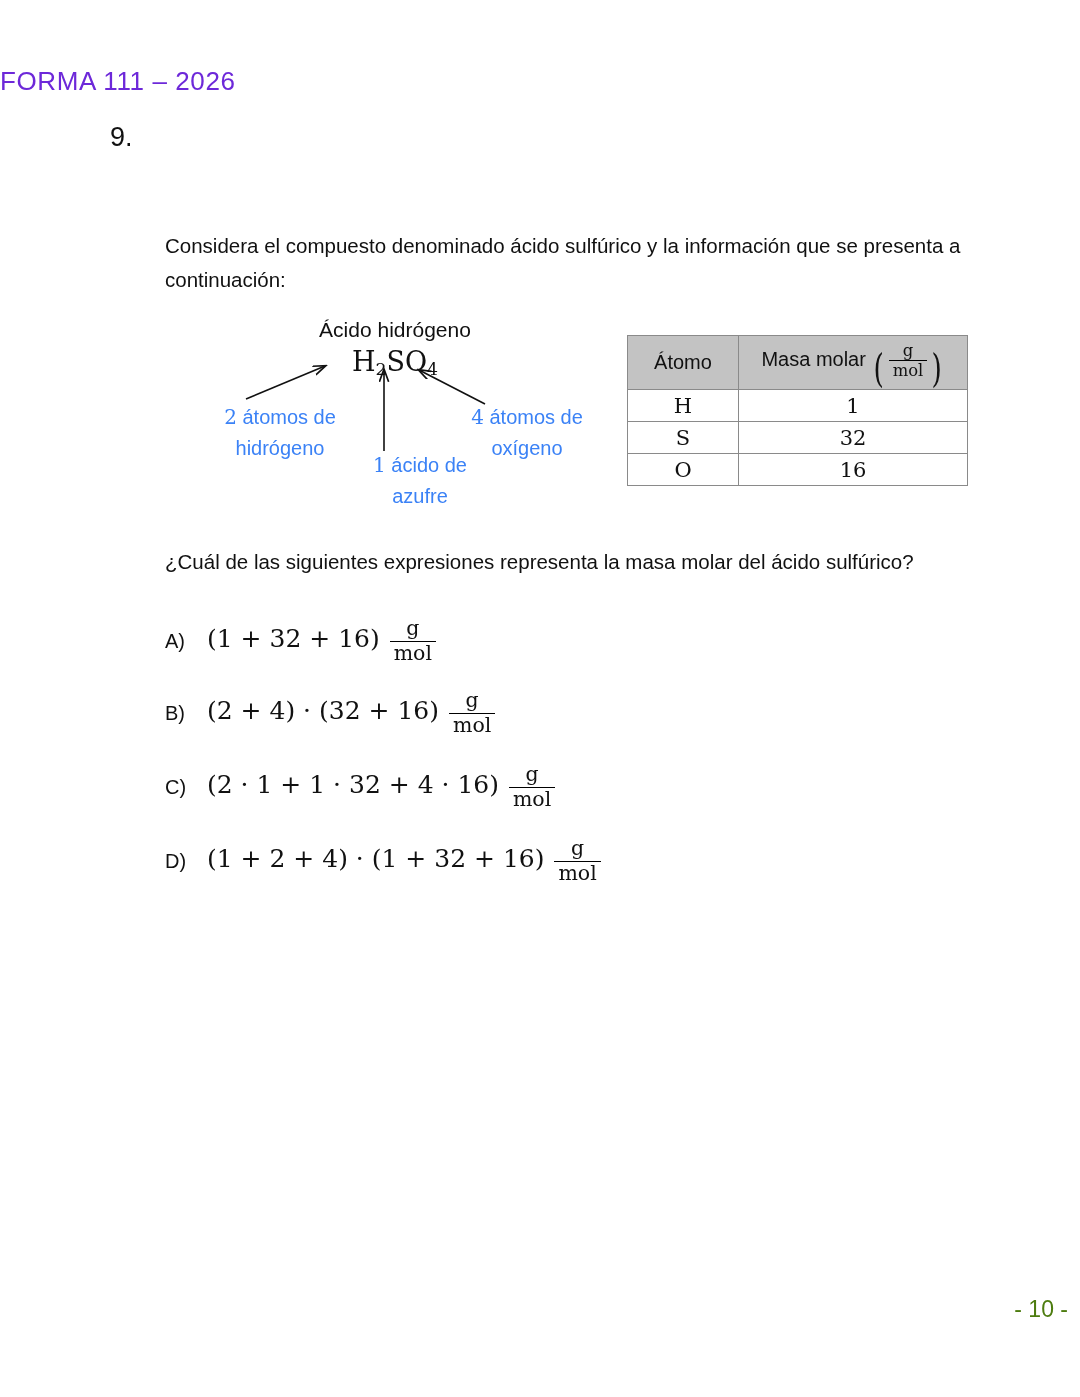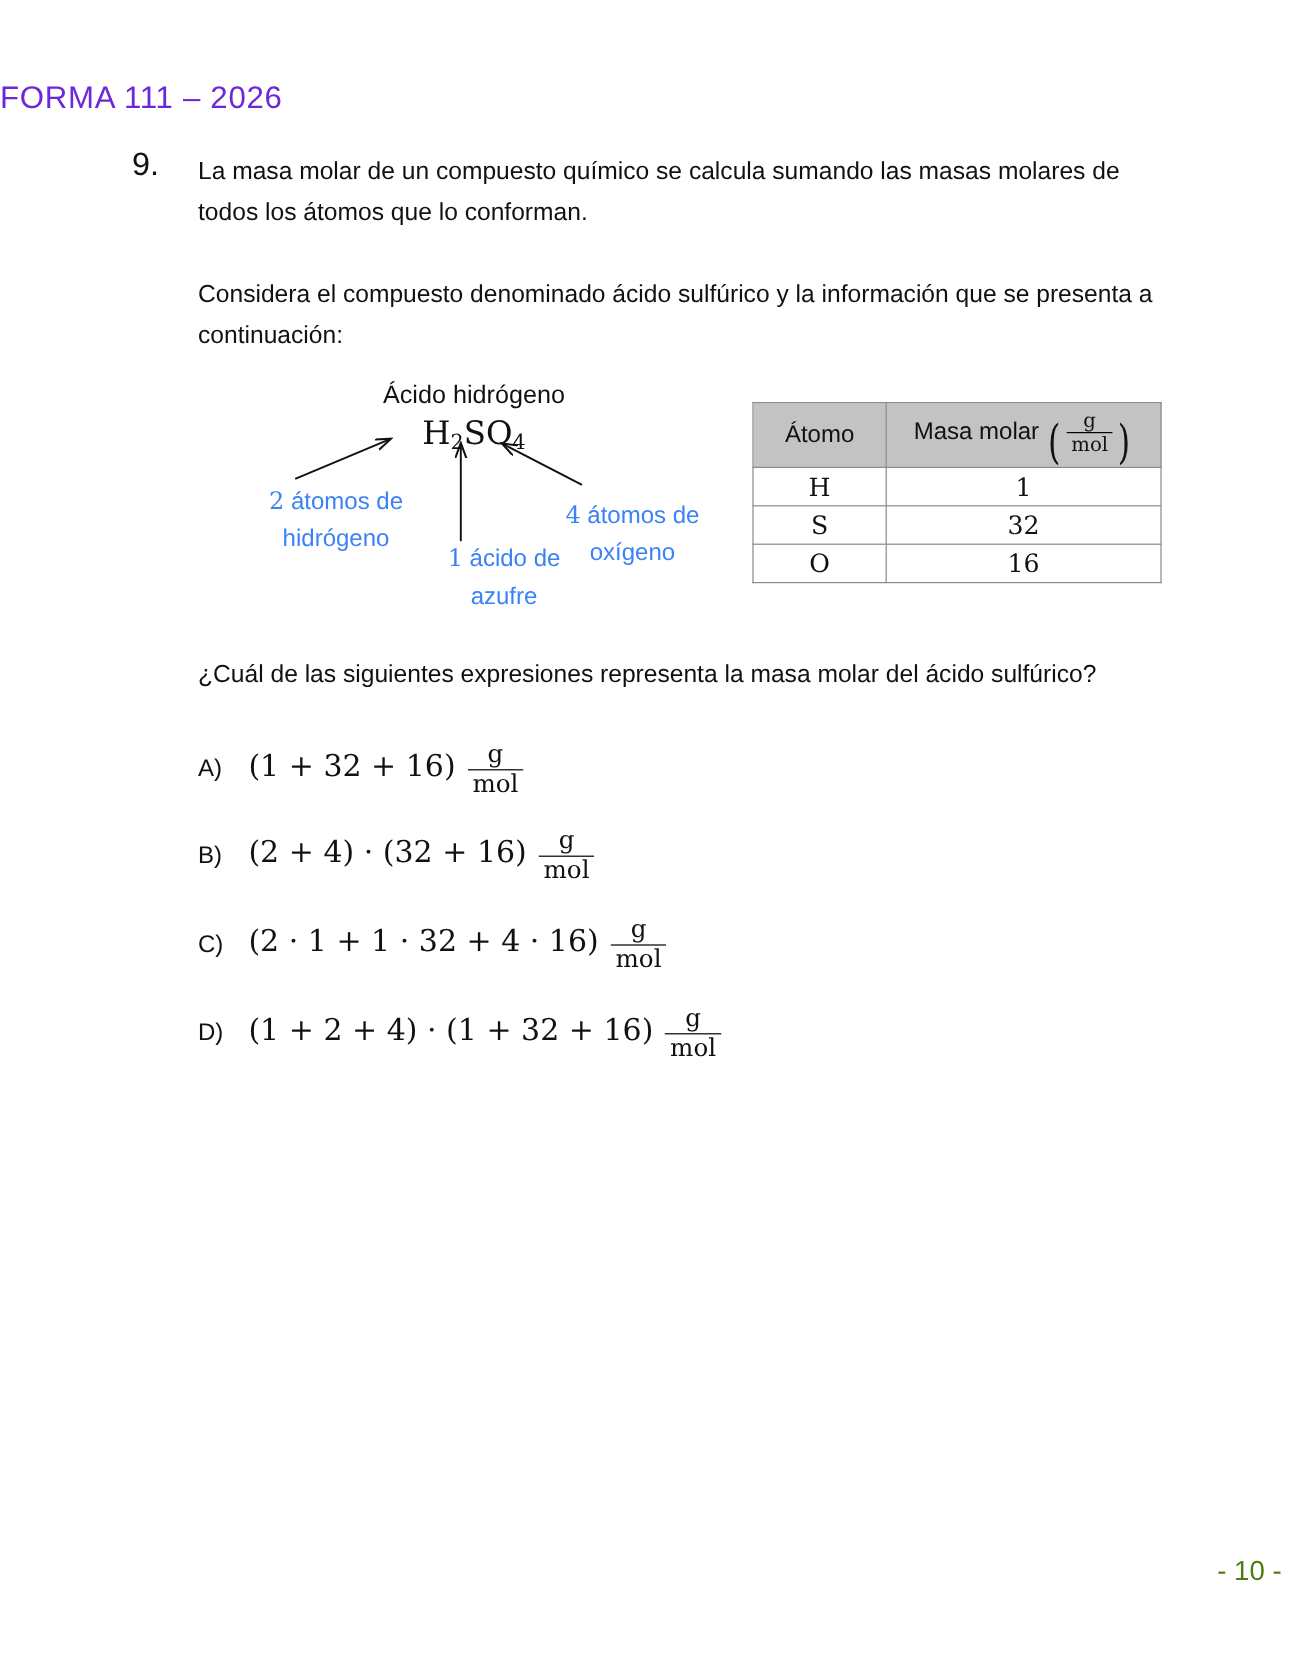--- a/index.html
+++ b/index.html
@@ -133,21 +133,21 @@
     text-align: center;
     font-size: 20px;
     line-height: 31px;
     color: #3b82f6;
   }
   .diag-label .n {
     font-family: "DejaVu Serif", "Liberation Serif", serif;
   }
   .lbl-h { left: 2px;   top: 84px;  width: 186px; }
   .lbl-s { left: 140px; top: 132px; width: 190px; }
-  .lbl-o { left: 252px; top: 84px;  width: 180px; margin-top: 12px; }
+  .lbl-o { left: 252px; top: 84px;  width: 180px; }
 
   .arrows {
     position: absolute;
     left: 0;
     top: 0;
     width: 420px;
     height: 195px;
     overflow: visible;
   }
 
@@ -222,21 +222,20 @@
   }
 </style>
 </head>
 <body>
 
 <div class="page">
 
   <div class="doc-header">FORMA 111 –  2026</div>
 
   <div class="q-number">9.</div>
-  <div class="q-body">La masa molar de un compuesto químico se calcula sumando las masas molares de todos los átomos que lo conforman.</div>
   <div class="q-body2">Considera el compuesto denominado ácido sulfúrico y la información que se presenta a continuación:</div>
 
   <div class="diagram">
 
     <div class="diag-title">Ácido hidrógeno</div>
 
     <div class="diag-formula"><span>H</span><sub>2</sub><span>S</span><span>O</span><sub>4</sub></div>
 
     <svg class="arrows" viewBox="0 0 420 195">
       <defs>

